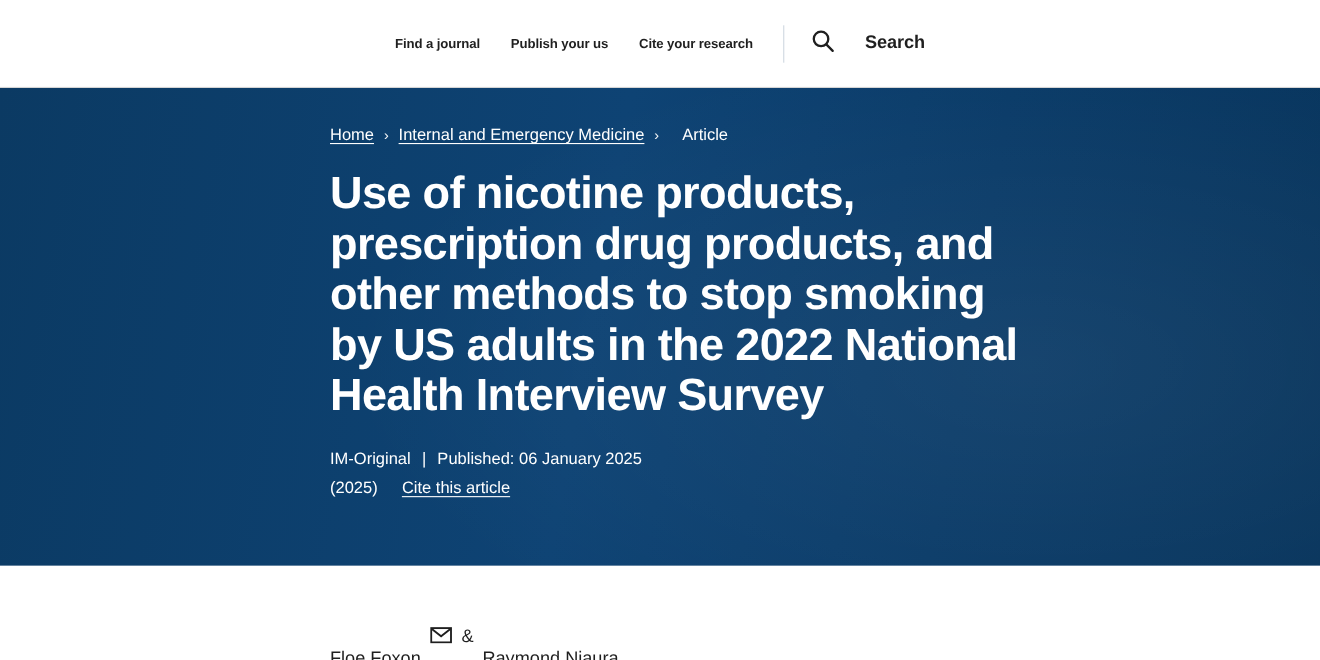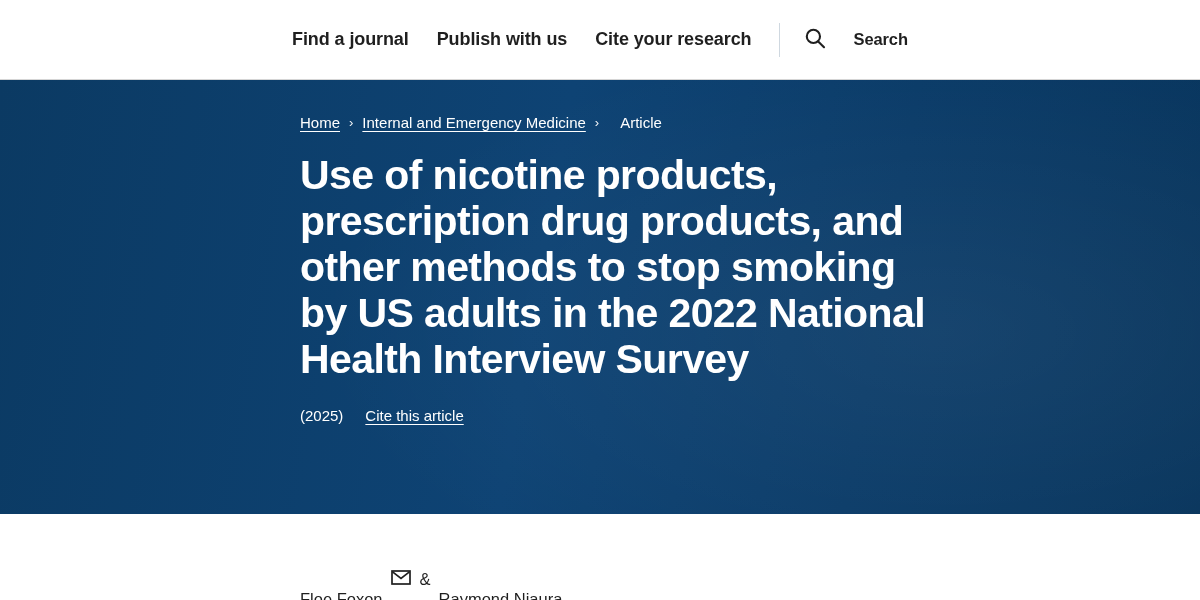--- a/index.html
+++ b/index.html
@@ -25,21 +25,21 @@
     position: relative;
   }
   .topnav {
     display: flex;
     align-items: center;
     gap: 0;
   }
   .topnav a {
     color: #1f1f1f;
     text-decoration: none;
-    font-size: 18px;
+    font-size: 12px;
     font-weight: 700;
     letter-spacing: -0.1px;
     padding: 0 28px 0 0;
     white-space: nowrap;
   }
   .topnav a:first-child { padding-left: 0; }
   .nav-divider {
     width: 1px;
     height: 34px;
     background: #cfd8e0;
@@ -164,21 +164,21 @@
     color: #1f1f1f;
     font-size: 15px;
   }
 </style>
 </head>
 <body>
 
 <div class="topbar">
   <nav class="topnav">
     <a href="#">Find a journal</a>
-    <a href="#">Publish with us</a>
+    <a href="#">Publish your us</a>
     <a href="#">Cite your research</a>
     <span class="nav-divider"></span>
     <span class="search-group">
       <span class="search-ico">
         <svg width="22" height="22" viewBox="0 0 22 22" fill="none" xmlns="http://www.w3.org/2000/svg">
           <circle cx="9.4" cy="9.4" r="6.6" stroke="#1f1f1f" stroke-width="2.1"></circle>
           <line x1="14.2" y1="14.4" x2="20" y2="20.2" stroke="#1f1f1f" stroke-width="2.1" stroke-linecap="round"></line>
         </svg>
       </span>
       <span class="search-label">Search</span>
@@ -192,20 +192,26 @@
     <div class="breadcrumb">
       <a href="#">Home</a>
       <span class="sep">›</span>
       <a href="#">Internal and Emergency Medicine</a>
       <span class="sep">›</span>
       <span class="current">Article</span>
     </div>
 
     <h1 class="hero-title">Use of nicotine products, prescription drug products, and other methods to stop smoking by US adults in the 2022 National Health Interview Survey</h1>
 
+    <div class="hero-meta">
+      <span>IM-Original</span>
+      <span class="pipe">|</span>
+      <span>Published:</span>
+      <span>06 January 2025</span>
+    </div>
 
     <div class="hero-meta2">
       <span>(2025)</span>
       <a href="#">Cite this article</a>
     </div>
 
   </div>
 </div>
 
 <div class="authors-wrap">

